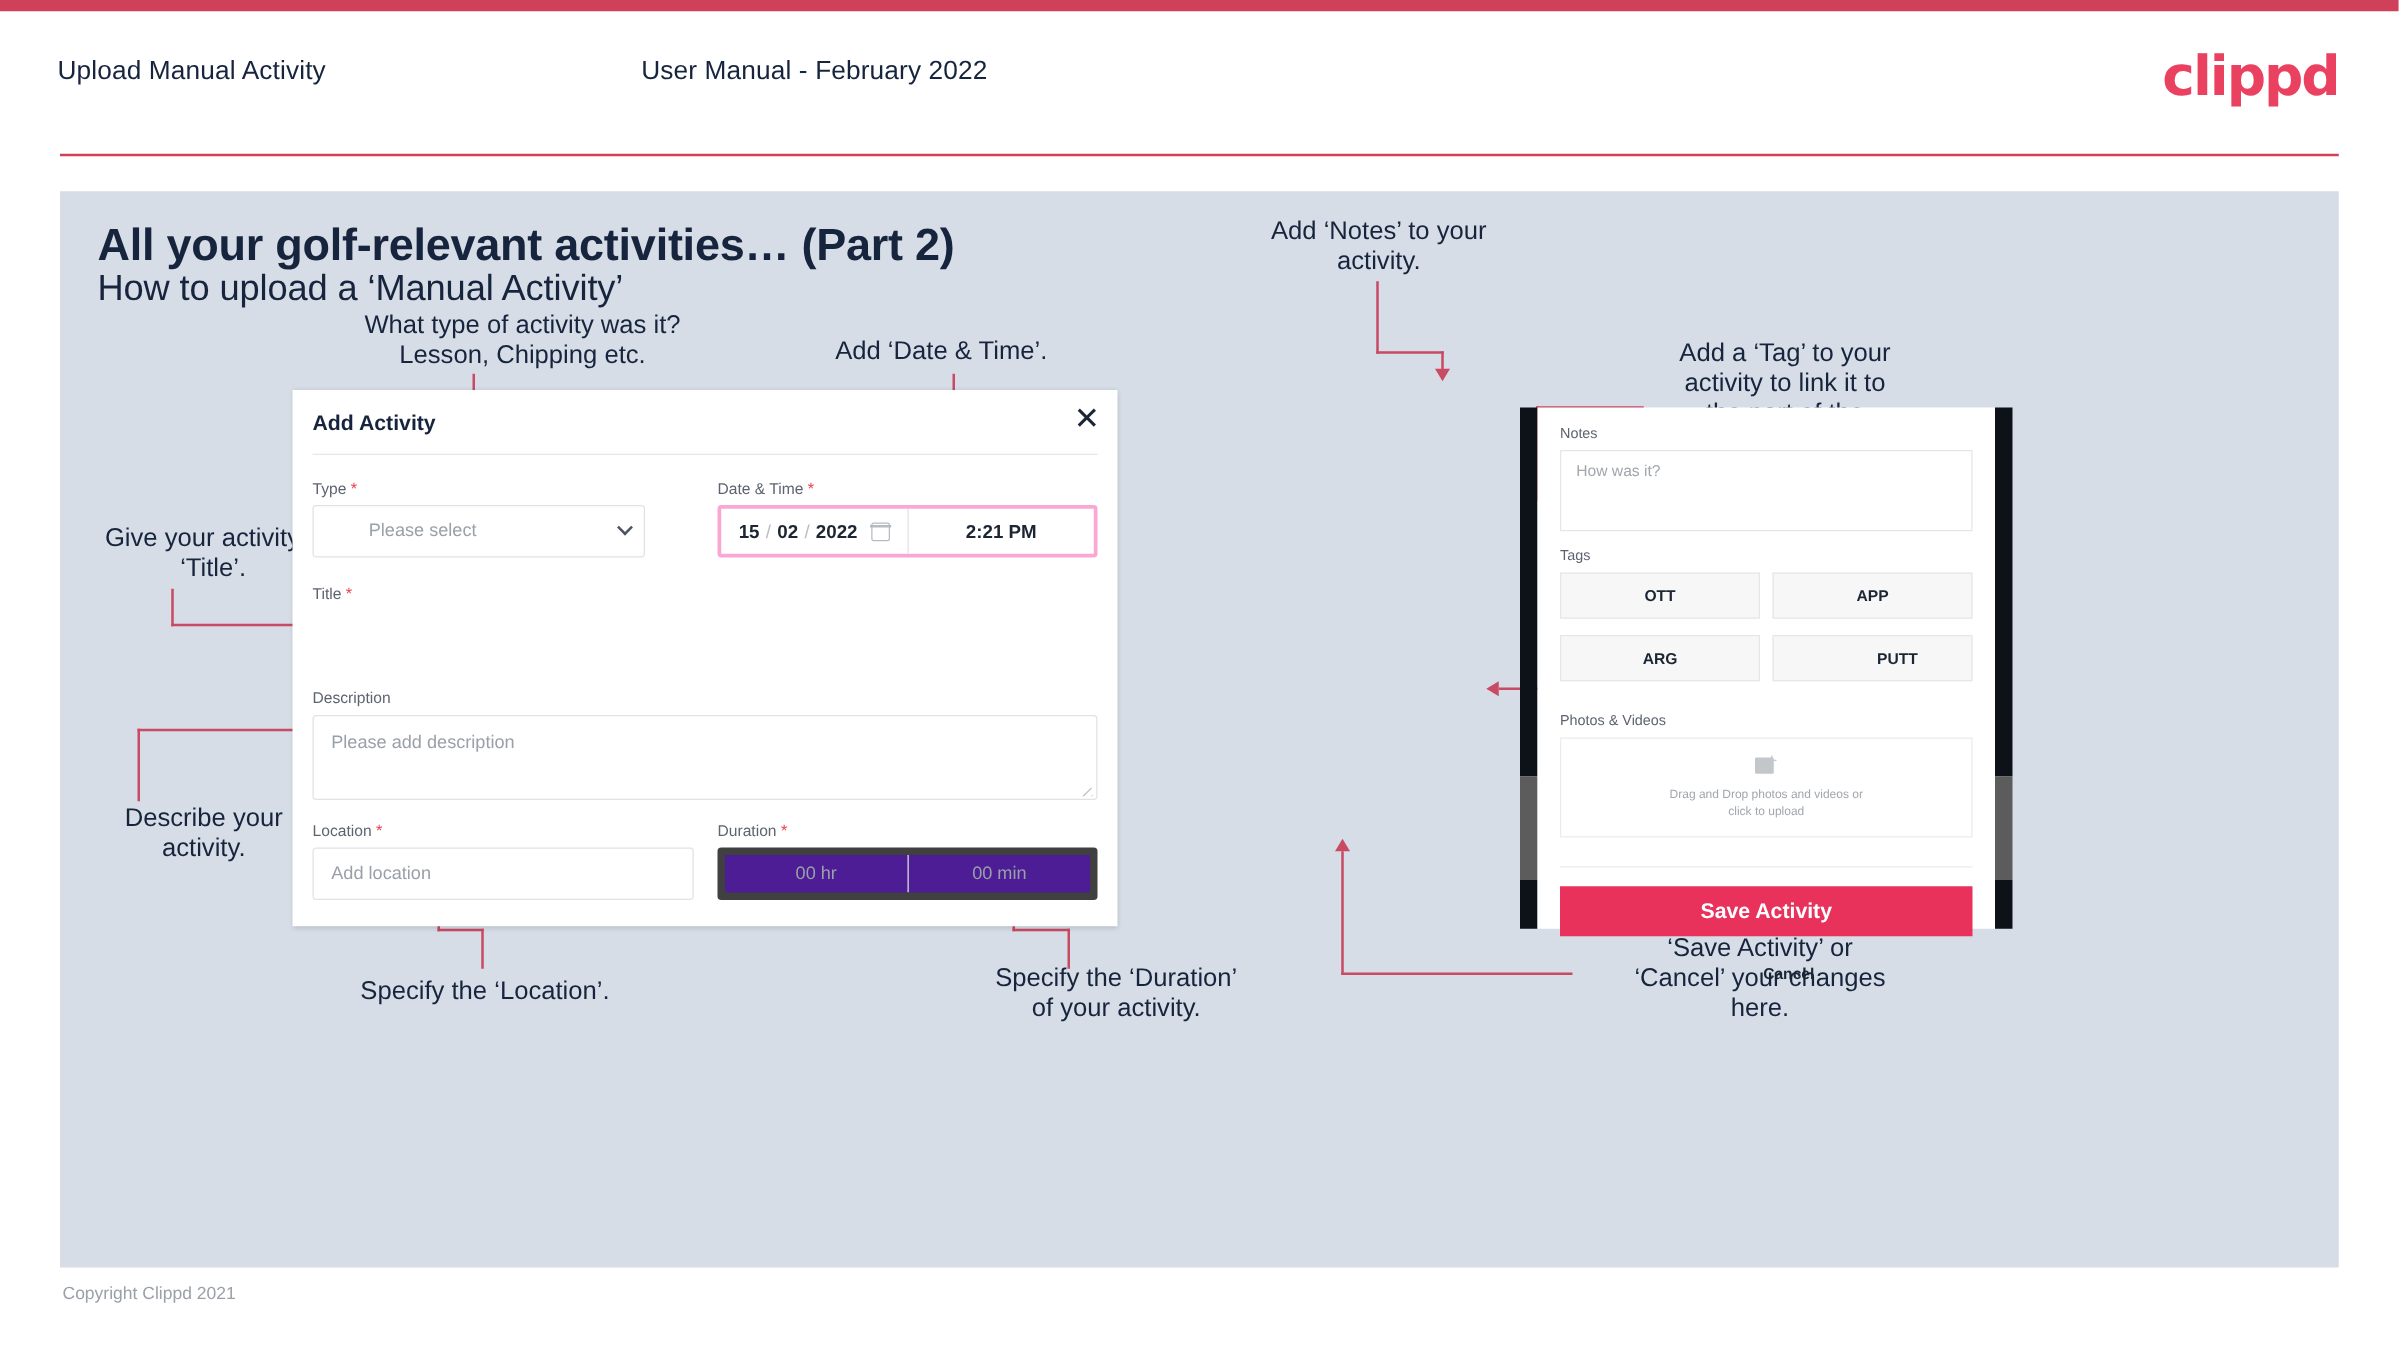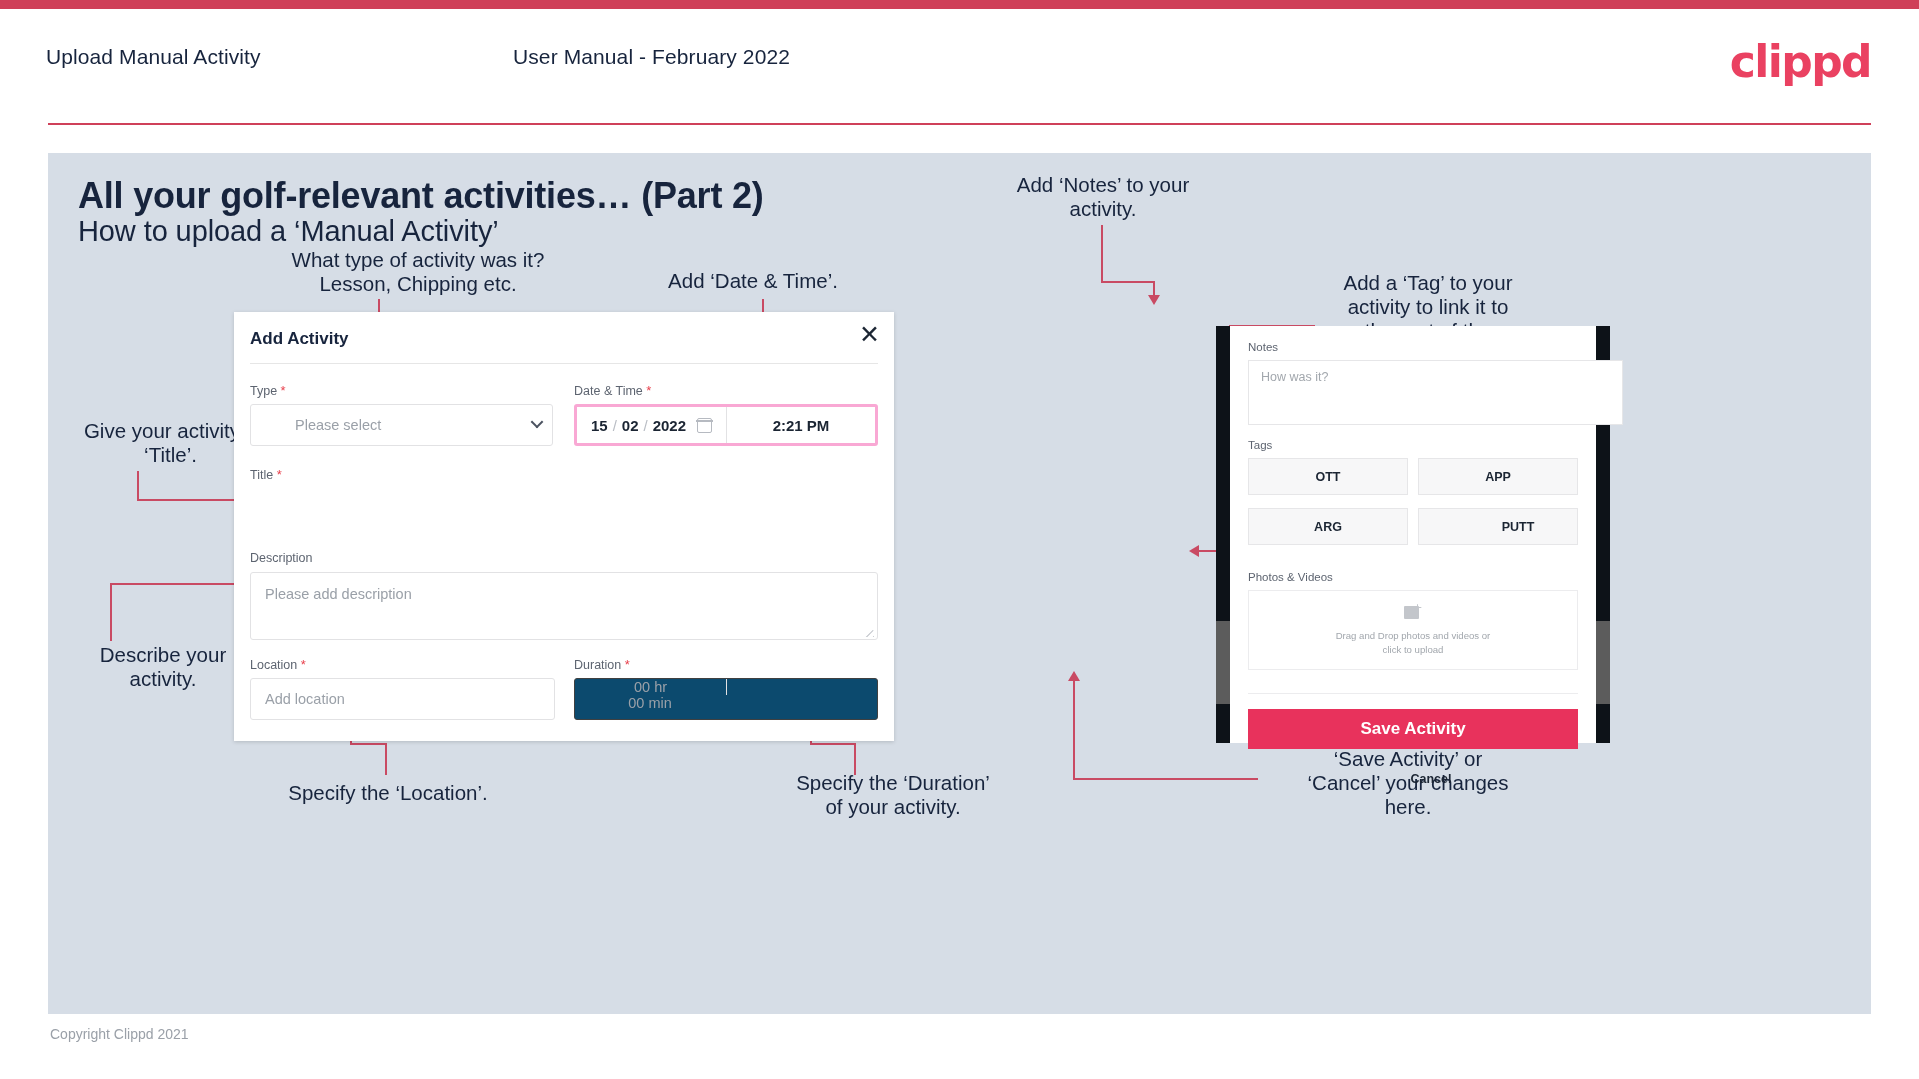--- a/index.html
+++ b/index.html
@@ -144,21 +144,21 @@
   }
   .ta-grip::before, .ta-grip::after {
     content: ""; position: absolute; background: #b9bdc4; height: 1px; width: 12px;
     transform: rotate(-45deg); right: -1px;
   }
   .ta-grip::before { top: 7px; }
   .ta-grip::after { top: 10px; width: 6px; right: -2px; }
 
   .dur-wrap {
     position: absolute; display: flex;
-    border: 1px solid #404040; border-radius: 3px; background: #0c4a6e; overflow: hidden; flex-direction: column;
+    border: 6px solid #404040; border-radius: 3px; background: #4c1d95; overflow: hidden;
   }
   .dur-cell {
     display: flex; align-items: center; justify-content: center;
     font-size: 14.5px; color: #9aa0a8;
   }
   .dur-cell.first { border-right: 1px solid #e2e2e4; }
   .bezel-dark { background: #0d1218; position: absolute; width: 100%; }
   .bezel-gray { background: #5c5c5c; position: absolute; width: 100%; }
 
   .screen {
@@ -319,21 +319,21 @@
 
   <div class="dialog">
     <div class="dlg-title">Add Activity</div>
     <div class="dlg-close">✕</div>
     <div class="dlg-rule"></div>
 
     <div class="fl" style="left:16px; top:71px;">
       <span>Type</span>
       <span class="req">*</span>
     </div>
-    <div class="fi" style="left:16px; top:92px; width:303px; height:42px;padding-left:44px;">
+    <div class="fi" style="left:16px; top:92px; width:266px; height:42px;padding-left:44px;">
       <span>Please select</span>
       <span class="caret"></span>
     </div>
 
     <div class="fl" style="left:340px; top:71px;">
       <span>Date &amp; Time</span>
       <span class="req">*</span>
     </div>
     <div class="dt-wrap" style="left:340px; top:92px; width:304px; height:42px;">
       <div class="dt-date" style="width:152px;">
@@ -392,21 +392,21 @@
 
   <div style="position:absolute; left:1596px; top:326px; width:14px; height:417px;">
     <div class="bezel-dark" style="top:0; height:295px;"></div>
     <div class="bezel-gray" style="top:295px; height:83px;"></div>
     <div class="bezel-dark" style="top:378px; height:39px;"></div>
   </div>
 
   <div class="screen" style="left:1230px; top:326px; width:366px; height:417px;">
 
     <div class="ph-lbl" style="left:18px; top:15px;">Notes</div>
-    <div class="ph-input" style="left:18px; top:34px; width:375px; height:65px;">
+    <div class="ph-input" style="left:18px; top:34px; width:330px; height:65px;">
       <span>How was it?</span>
     </div>
 
     <div class="ph-lbl" style="left:18px; top:113px;">Tags</div>
 
     <div class="tag-btn" style="left:18px; top:132px; width:160px; height:37px;">
       <span>OTT</span>
     </div>
     <div class="tag-btn" style="left:188px; top:132px; width:160px; height:37px;">
       <span>APP</span>

